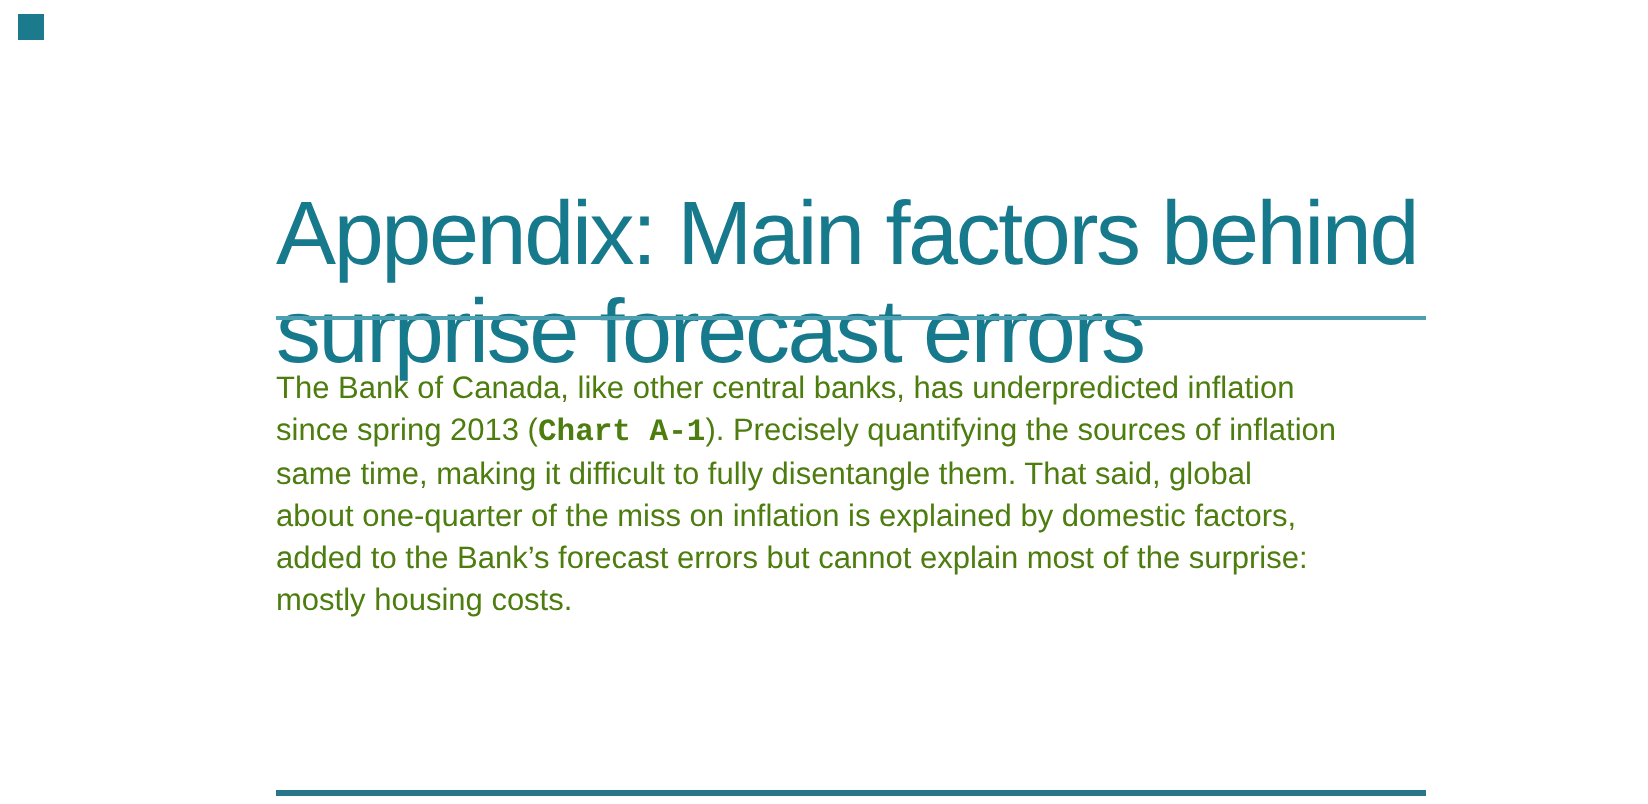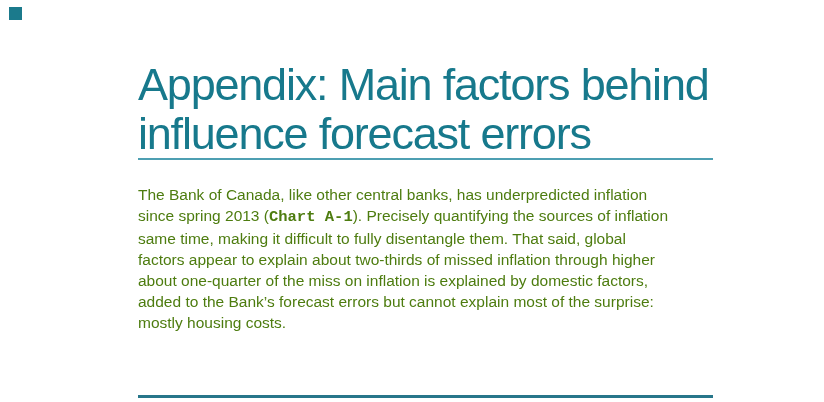--- a/index.html
+++ b/index.html
@@ -56,29 +56,28 @@
     height: 3px;
   }
 </style>
 </head>
 <body>
 
 <div class="page" style="background: rgb(255, 255, 255);">
 
   <div class="corner-marker" style="background: rgb(27, 122, 140);"></div>
 
-  <h1 class="title" style="color: rgb(23, 121, 140);"><span>Appendix: Main factors behind</span><br><span>influence forecast errors</span></h1>
+  <h1 class="title" style="color: rgb(23, 121, 140); margin-top: 32px;"><span>Appendix: Main factors behind</span><br><span>surprise forecast errors</span></h1>
 
   <div class="title-rule" style="background: rgb(77, 159, 178);"></div>
 
   <div class="body-text" style="color: #4d7c0f;">
       <div class="line"><span>The Bank of Canada, like other central banks, has underpredicted inflation</span></div>
       <div class="line"><span>since spring 2013 (</span><span class="seg-bold">Chart A-1</span><span>). Precisely quantifying the sources of inflation</span></div>
       <div class="line"><span>same time, making it difficult to fully disentangle them. That said, global</span></div>
-      <div class="line"><span>factors appear to explain about two-thirds of missed inflation through higher</span></div>
       <div class="line"><span>about one-quarter of the miss on inflation is explained by domestic factors,</span></div>
       <div class="line"><span>added to the Bank’s forecast errors but cannot explain most of the surprise:</span></div>
       <div class="line"><span>mostly housing costs.</span></div>
     </div>
 
   <div class="footer-rule" style="background: rgb(39, 118, 138);"></div>
 
 </div>
 
 </body></html>

